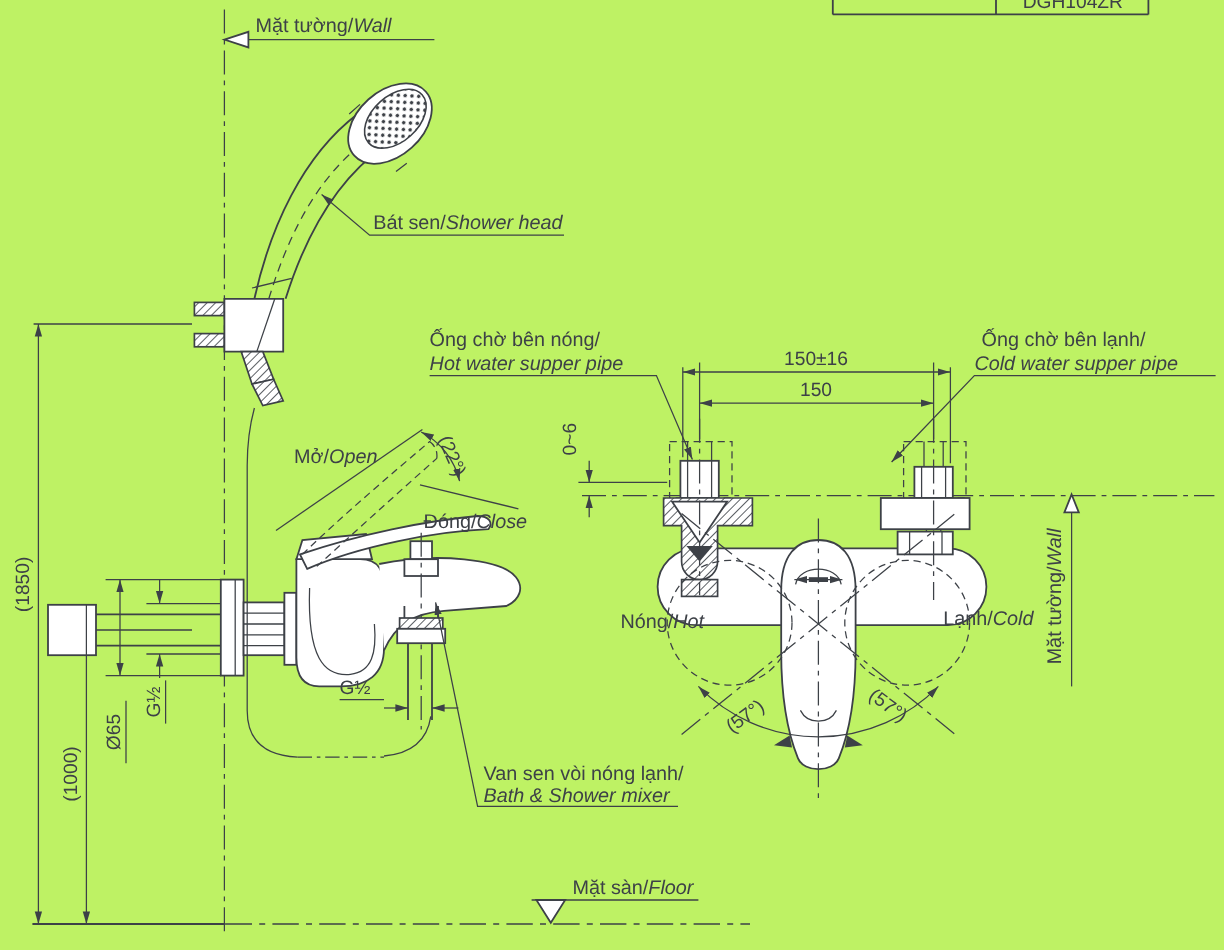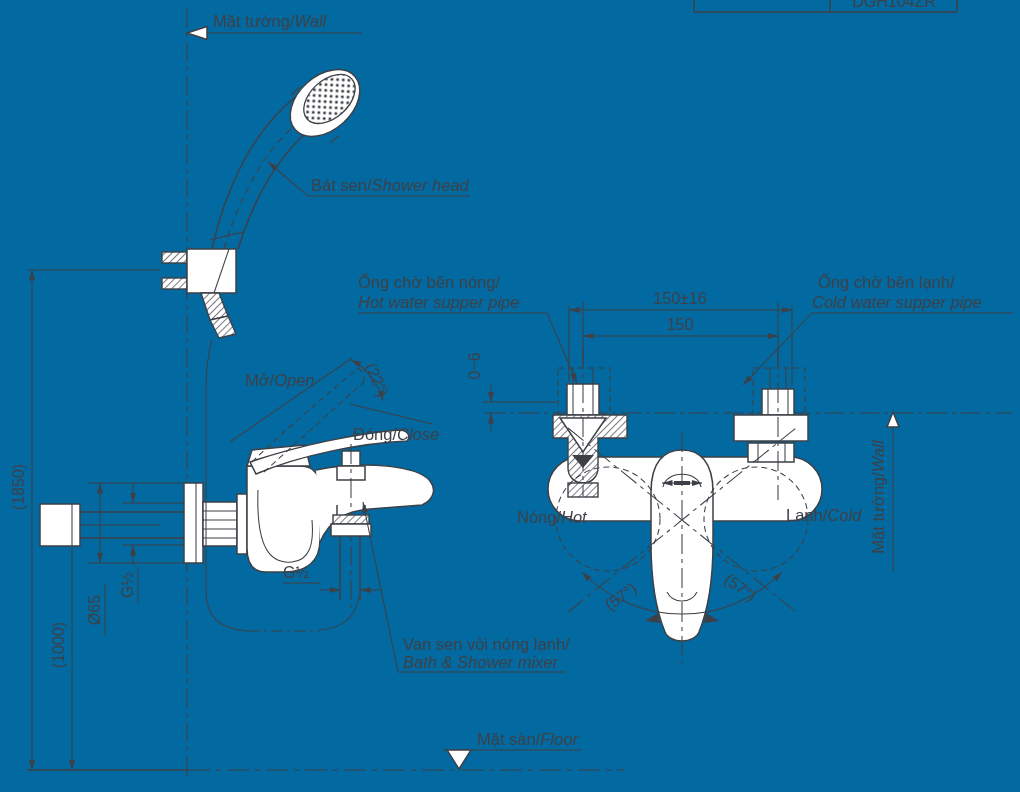--- a/index.html
+++ b/index.html
@@ -1,16 +1,16 @@
 <!DOCTYPE html>
 <html><head>
 <meta charset="utf-8">
 <style>
   html,body{margin:0;padding:0;background:#ffffff;}
-  .stage{position:relative;width:1020px;height:792px;background:#0369a1;overflow:hidden;
+  .stage{position:relative;width:1020px;height:792px;background:#bef264;overflow:hidden;
          font-family:"Liberation Sans","DejaVu Sans",sans-serif;}
   svg{position:absolute;left:0;top:0;}
   text{fill:#3d4147;font-family:"Liberation Sans","DejaVu Sans",sans-serif;font-size:16.5px;}
   .it{font-style:italic;}
   .dim{font-size:16px;}
   .ln{fill:none;stroke:#3d4147;stroke-width:1.5;}
   .tn{fill:none;stroke:#3d4147;stroke-width:1.05;}
   .dd{stroke-dasharray:20 5 4 5;}
   .da{stroke-dasharray:6 4;}
   .wh{fill:#ffffff;stroke:#3d4147;stroke-width:1.5;}

